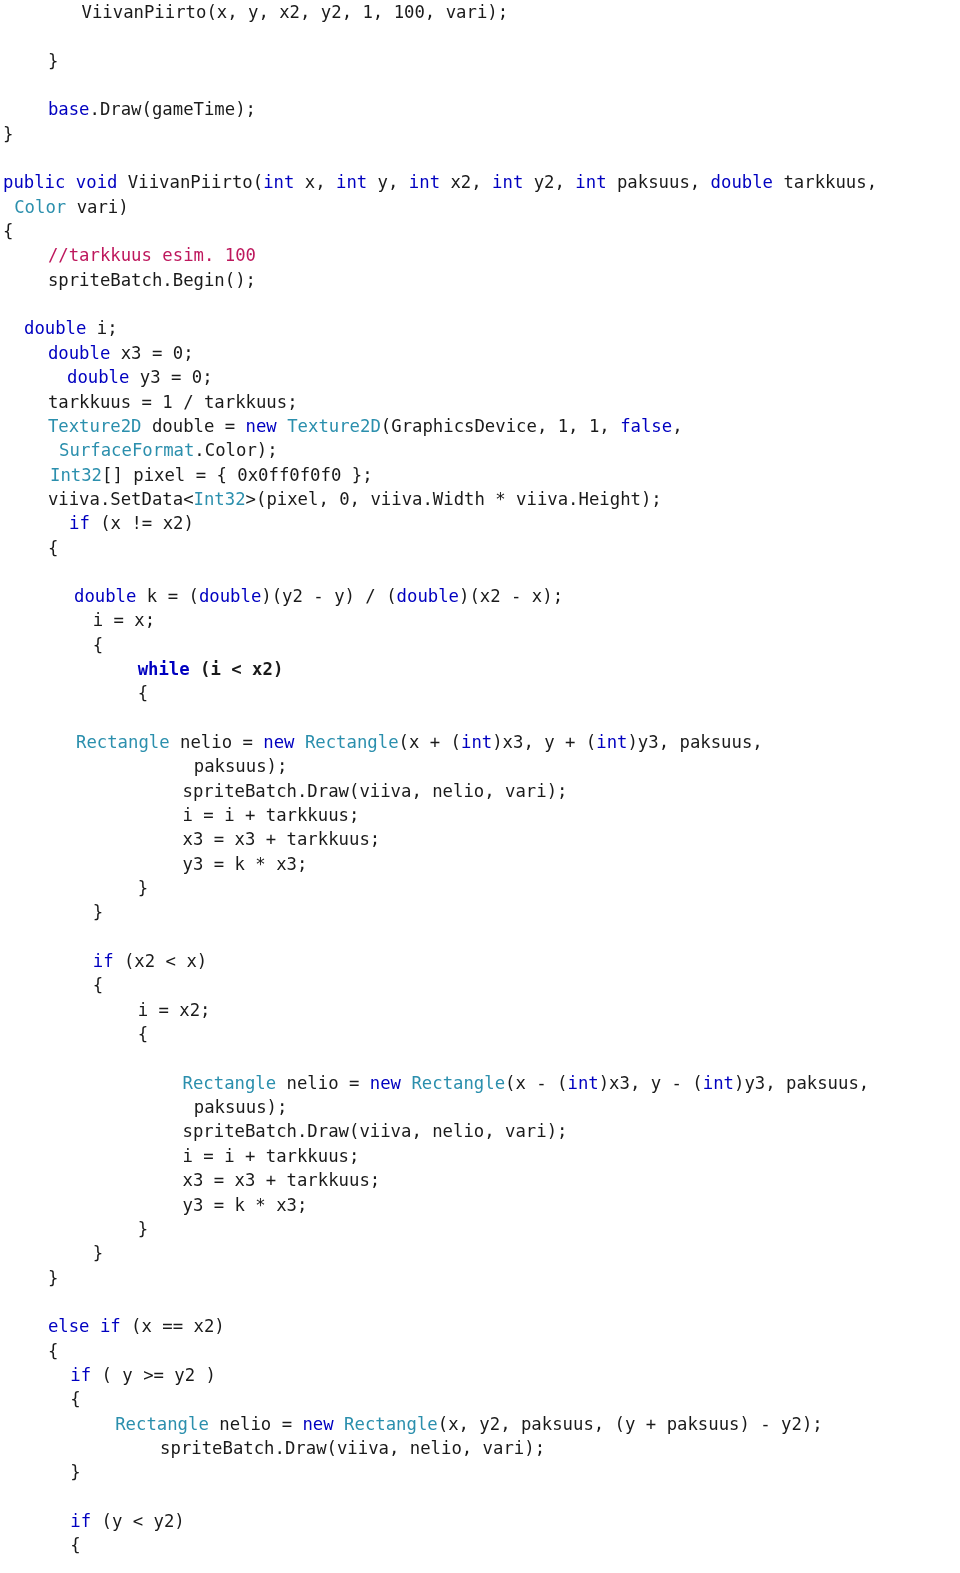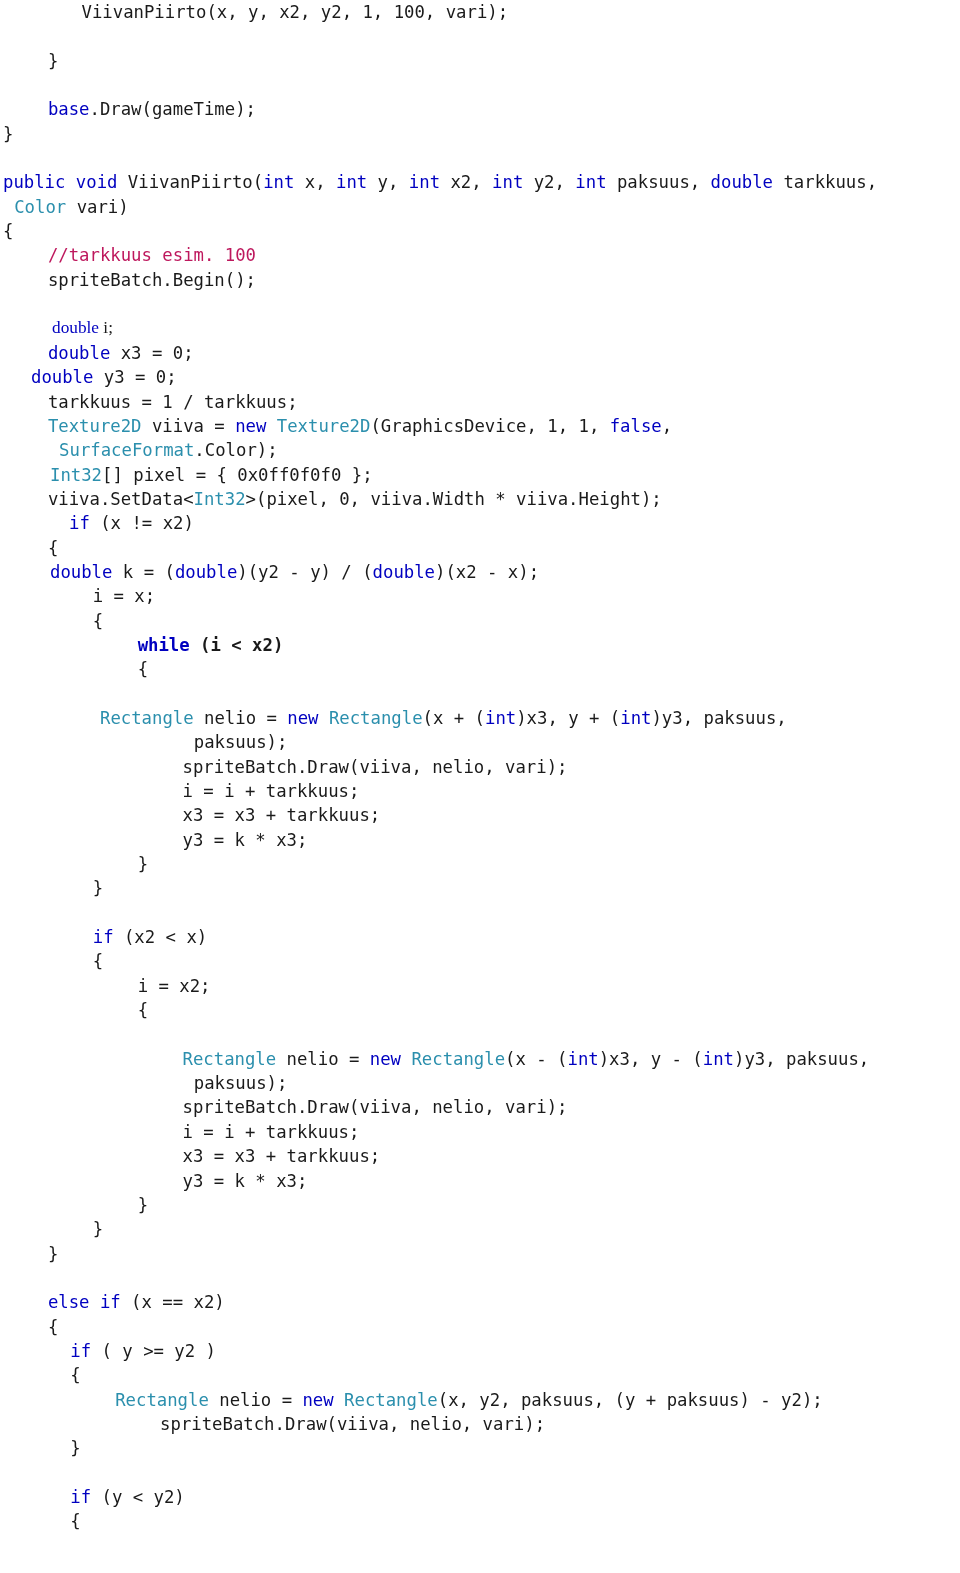--- a/index.html
+++ b/index.html
@@ -50,37 +50,37 @@
     <div class="code-line blank" style="padding-left: 3px;"><span class="pln"></span></div>
     <div class="code-line" style="padding-left: 47.88px;"><span class="kw">base</span><span class="pln">.Draw(gameTime);</span></div>
     <div class="code-line" style="padding-left: 3px;"><span class="pln">}</span></div>
     <div class="code-line blank" style="padding-left: 3px;"><span class="pln"></span></div>
     <div class="code-line" style="padding-left: 3px;"><span class="kw">public</span><span class="pln"> </span><span class="kw">void</span><span class="pln"> ViivanPiirto(</span><span class="kw">int</span><span class="pln"> x, </span><span class="kw">int</span><span class="pln"> y, </span><span class="kw">int</span><span class="pln"> x2, </span><span class="kw">int</span><span class="pln"> y2, </span><span class="kw">int</span><span class="pln"> paksuus, </span><span class="kw">double</span><span class="pln"> tarkkuus,</span></div>
     <div class="code-line" style="padding-left: 14.22px;"><span class="typ">Color</span><span class="pln"> vari)</span></div>
     <div class="code-line" style="padding-left: 3px;"><span class="pln">{</span></div>
     <div class="code-line" style="padding-left: 47.88px;"><span class="cmt">//tarkkuus esim. 100</span></div>
     <div class="code-line" style="padding-left: 47.88px;"><span class="pln">spriteBatch.Begin();</span></div>
     <div class="code-line blank" style="padding-left: 3px;"><span class="pln"></span></div>
-    <div class="code-line" style="padding-left: 52px; font-family: Liberation Serif, serif;"><span class="kw">double</span><span class="pln"> i;</span></div>
+    <div class="code-line" style="padding-left: 24px;"><span class="kw">double</span><span class="pln"> i;</span></div>
     <div class="code-line" style="padding-left: 47.88px;"><span class="kw">double</span><span class="pln"> x3 = 0;</span></div>
-    <div class="code-line" style="padding-left: 31px;"><span class="kw">double</span><span class="pln"> y3 = 0;</span></div>
+    <div class="code-line" style="padding-left: 67px;"><span class="kw">double</span><span class="pln"> y3 = 0;</span></div>
     <div class="code-line" style="padding-left: 47.88px;"><span class="pln">tarkkuus = 1 / tarkkuus;</span></div>
-    <div class="code-line" style="padding-left: 47.88px;"><span class="typ">Texture2D</span><span class="pln"> viiva = </span><span class="kw">new</span><span class="pln"> </span><span class="typ">Texture2D</span><span class="pln">(GraphicsDevice, 1, 1, </span><span class="kw">false</span><span class="pln">,</span></div>
+    <div class="code-line" style="padding-left: 47.88px;"><span class="typ">Texture2D</span><span class="pln"> double = </span><span class="kw">new</span><span class="pln"> </span><span class="typ">Texture2D</span><span class="pln">(GraphicsDevice, 1, 1, </span><span class="kw">false</span><span class="pln">,</span></div>
     <div class="code-line" style="padding-left: 59.1px;"><span class="typ">SurfaceFormat</span><span class="pln">.Color);</span></div>
     <div class="code-line" style="padding-left: 50px;"><span class="typ">Int32</span><span class="pln">[] pixel = { 0x0ff0f0f0 };</span></div>
     <div class="code-line" style="padding-left: 47.88px;"><span class="pln">viiva.SetData&lt;</span><span class="typ">Int32</span><span class="pln">&gt;(pixel, 0, viiva.Width * viiva.Height);</span></div>
     <div class="code-line" style="padding-left: 69px;"><span class="kw">if</span><span class="pln"> (x != x2)</span></div>
     <div class="code-line" style="padding-left: 47.88px;"><span class="pln">{</span></div>
-    <div class="code-line" style="padding-left: 50px;"><span class="kw">double</span><span class="pln"> k = (</span><span class="kw">double</span><span class="pln">)(y2 - y) / (</span><span class="kw">double</span><span class="pln">)(x2 - x);</span></div>
+    <div class="code-line" style="padding-left: 74px; margin-top: 24px;"><span class="kw">double</span><span class="pln"> k = (</span><span class="kw">double</span><span class="pln">)(y2 - y) / (</span><span class="kw">double</span><span class="pln">)(x2 - x);</span></div>
     <div class="code-line" style="padding-left: 92.76px;"><span class="pln">i = x;</span></div>
     <div class="code-line" style="padding-left: 92.76px;"><span class="pln">{</span></div>
     <div class="code-line" style="padding-left: 137.64px; font-weight: bold;"><span class="kw">while</span><span class="pln"> (i &lt; x2)</span></div>
     <div class="code-line" style="padding-left: 137.64px;"><span class="pln">{</span></div>
     <div class="code-line blank" style="padding-left: 3px;"><span class="pln"></span></div>
-    <div class="code-line" style="padding-left: 100px;"><span class="typ">Rectangle</span><span class="pln"> nelio = </span><span class="kw">new</span><span class="pln"> </span><span class="typ">Rectangle</span><span class="pln">(x + (</span><span class="kw">int</span><span class="pln">)x3, y + (</span><span class="kw">int</span><span class="pln">)y3, paksuus,</span></div>
+    <div class="code-line" style="padding-left: 76px;"><span class="typ">Rectangle</span><span class="pln"> nelio = </span><span class="kw">new</span><span class="pln"> </span><span class="typ">Rectangle</span><span class="pln">(x + (</span><span class="kw">int</span><span class="pln">)x3, y + (</span><span class="kw">int</span><span class="pln">)y3, paksuus,</span></div>
     <div class="code-line" style="padding-left: 193.74px;"><span class="pln">paksuus);</span></div>
     <div class="code-line" style="padding-left: 182.52px;"><span class="pln">spriteBatch.Draw(viiva, nelio, vari);</span></div>
     <div class="code-line" style="padding-left: 182.52px;"><span class="pln">i = i + tarkkuus;</span></div>
     <div class="code-line" style="padding-left: 182.52px;"><span class="pln">x3 = x3 + tarkkuus;</span></div>
     <div class="code-line" style="padding-left: 182.52px;"><span class="pln">y3 = k * x3;</span></div>
     <div class="code-line" style="padding-left: 137.64px;"><span class="pln">}</span></div>
     <div class="code-line" style="padding-left: 92.76px;"><span class="pln">}</span></div>
     <div class="code-line blank" style="padding-left: 3px;"><span class="pln"></span></div>
     <div class="code-line" style="padding-left: 92.76px;"><span class="kw">if</span><span class="pln"> (x2 &lt; x)</span></div>
     <div class="code-line" style="padding-left: 92.76px;"><span class="pln">{</span></div>

